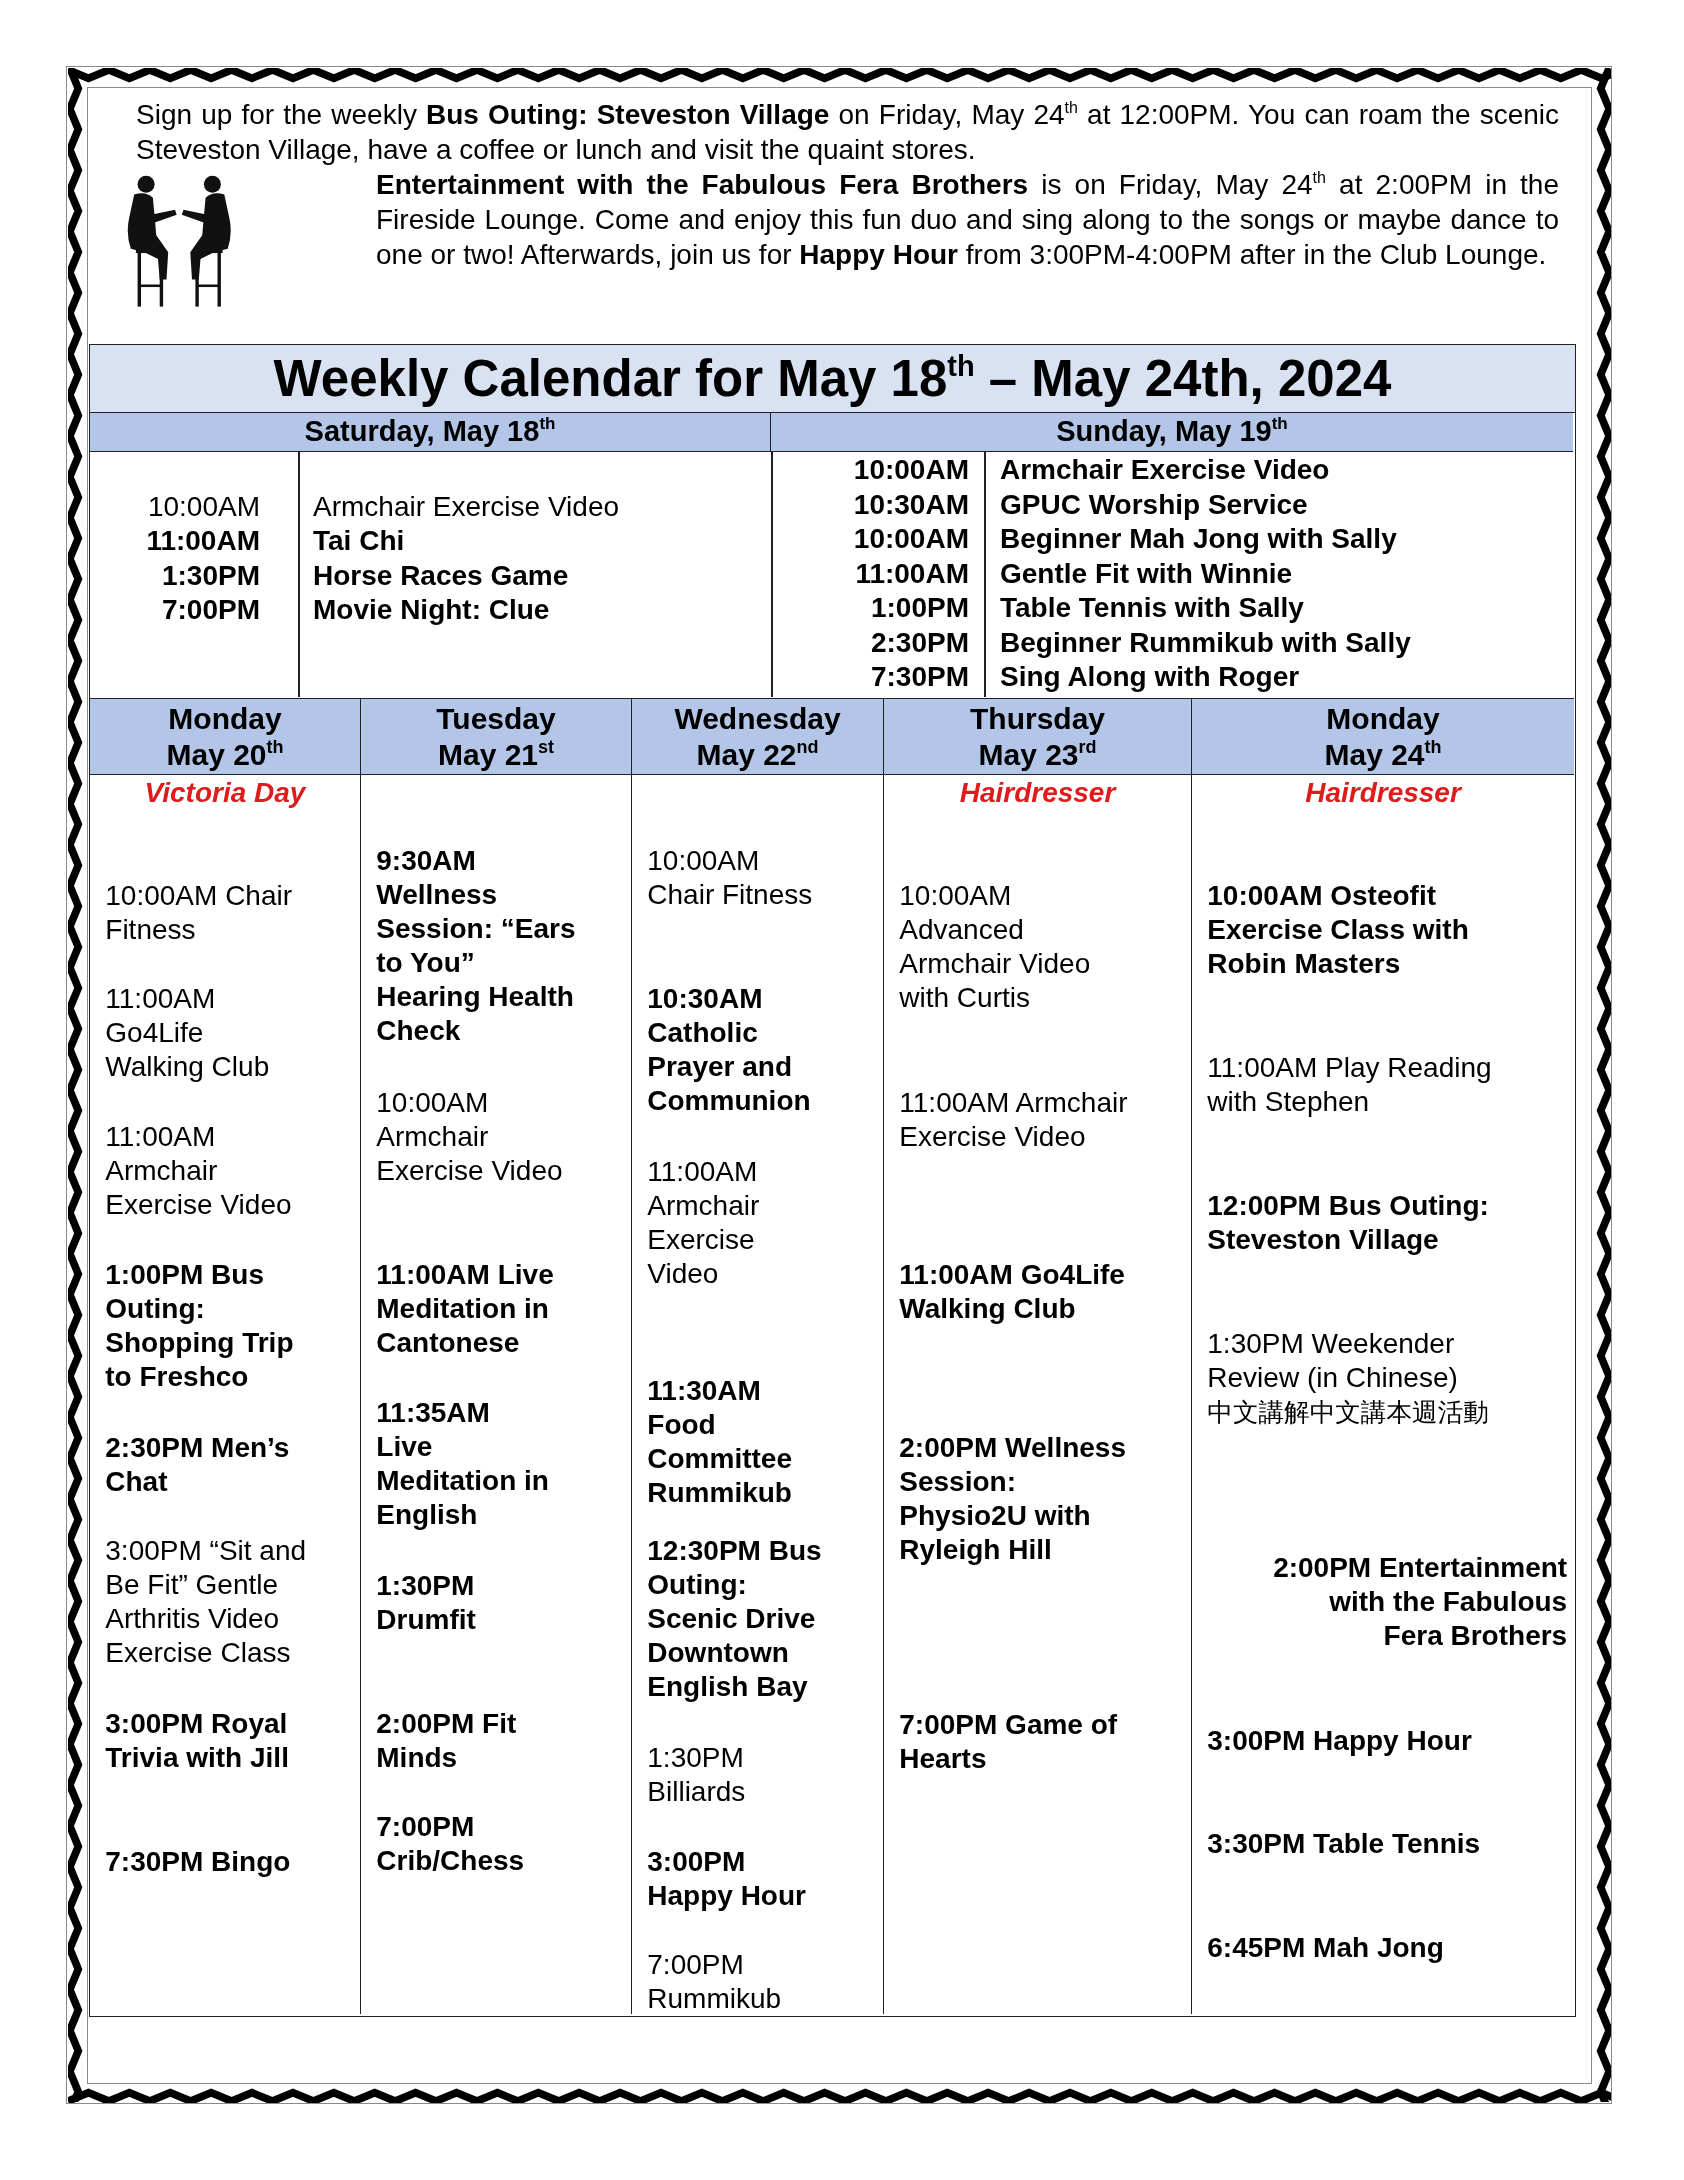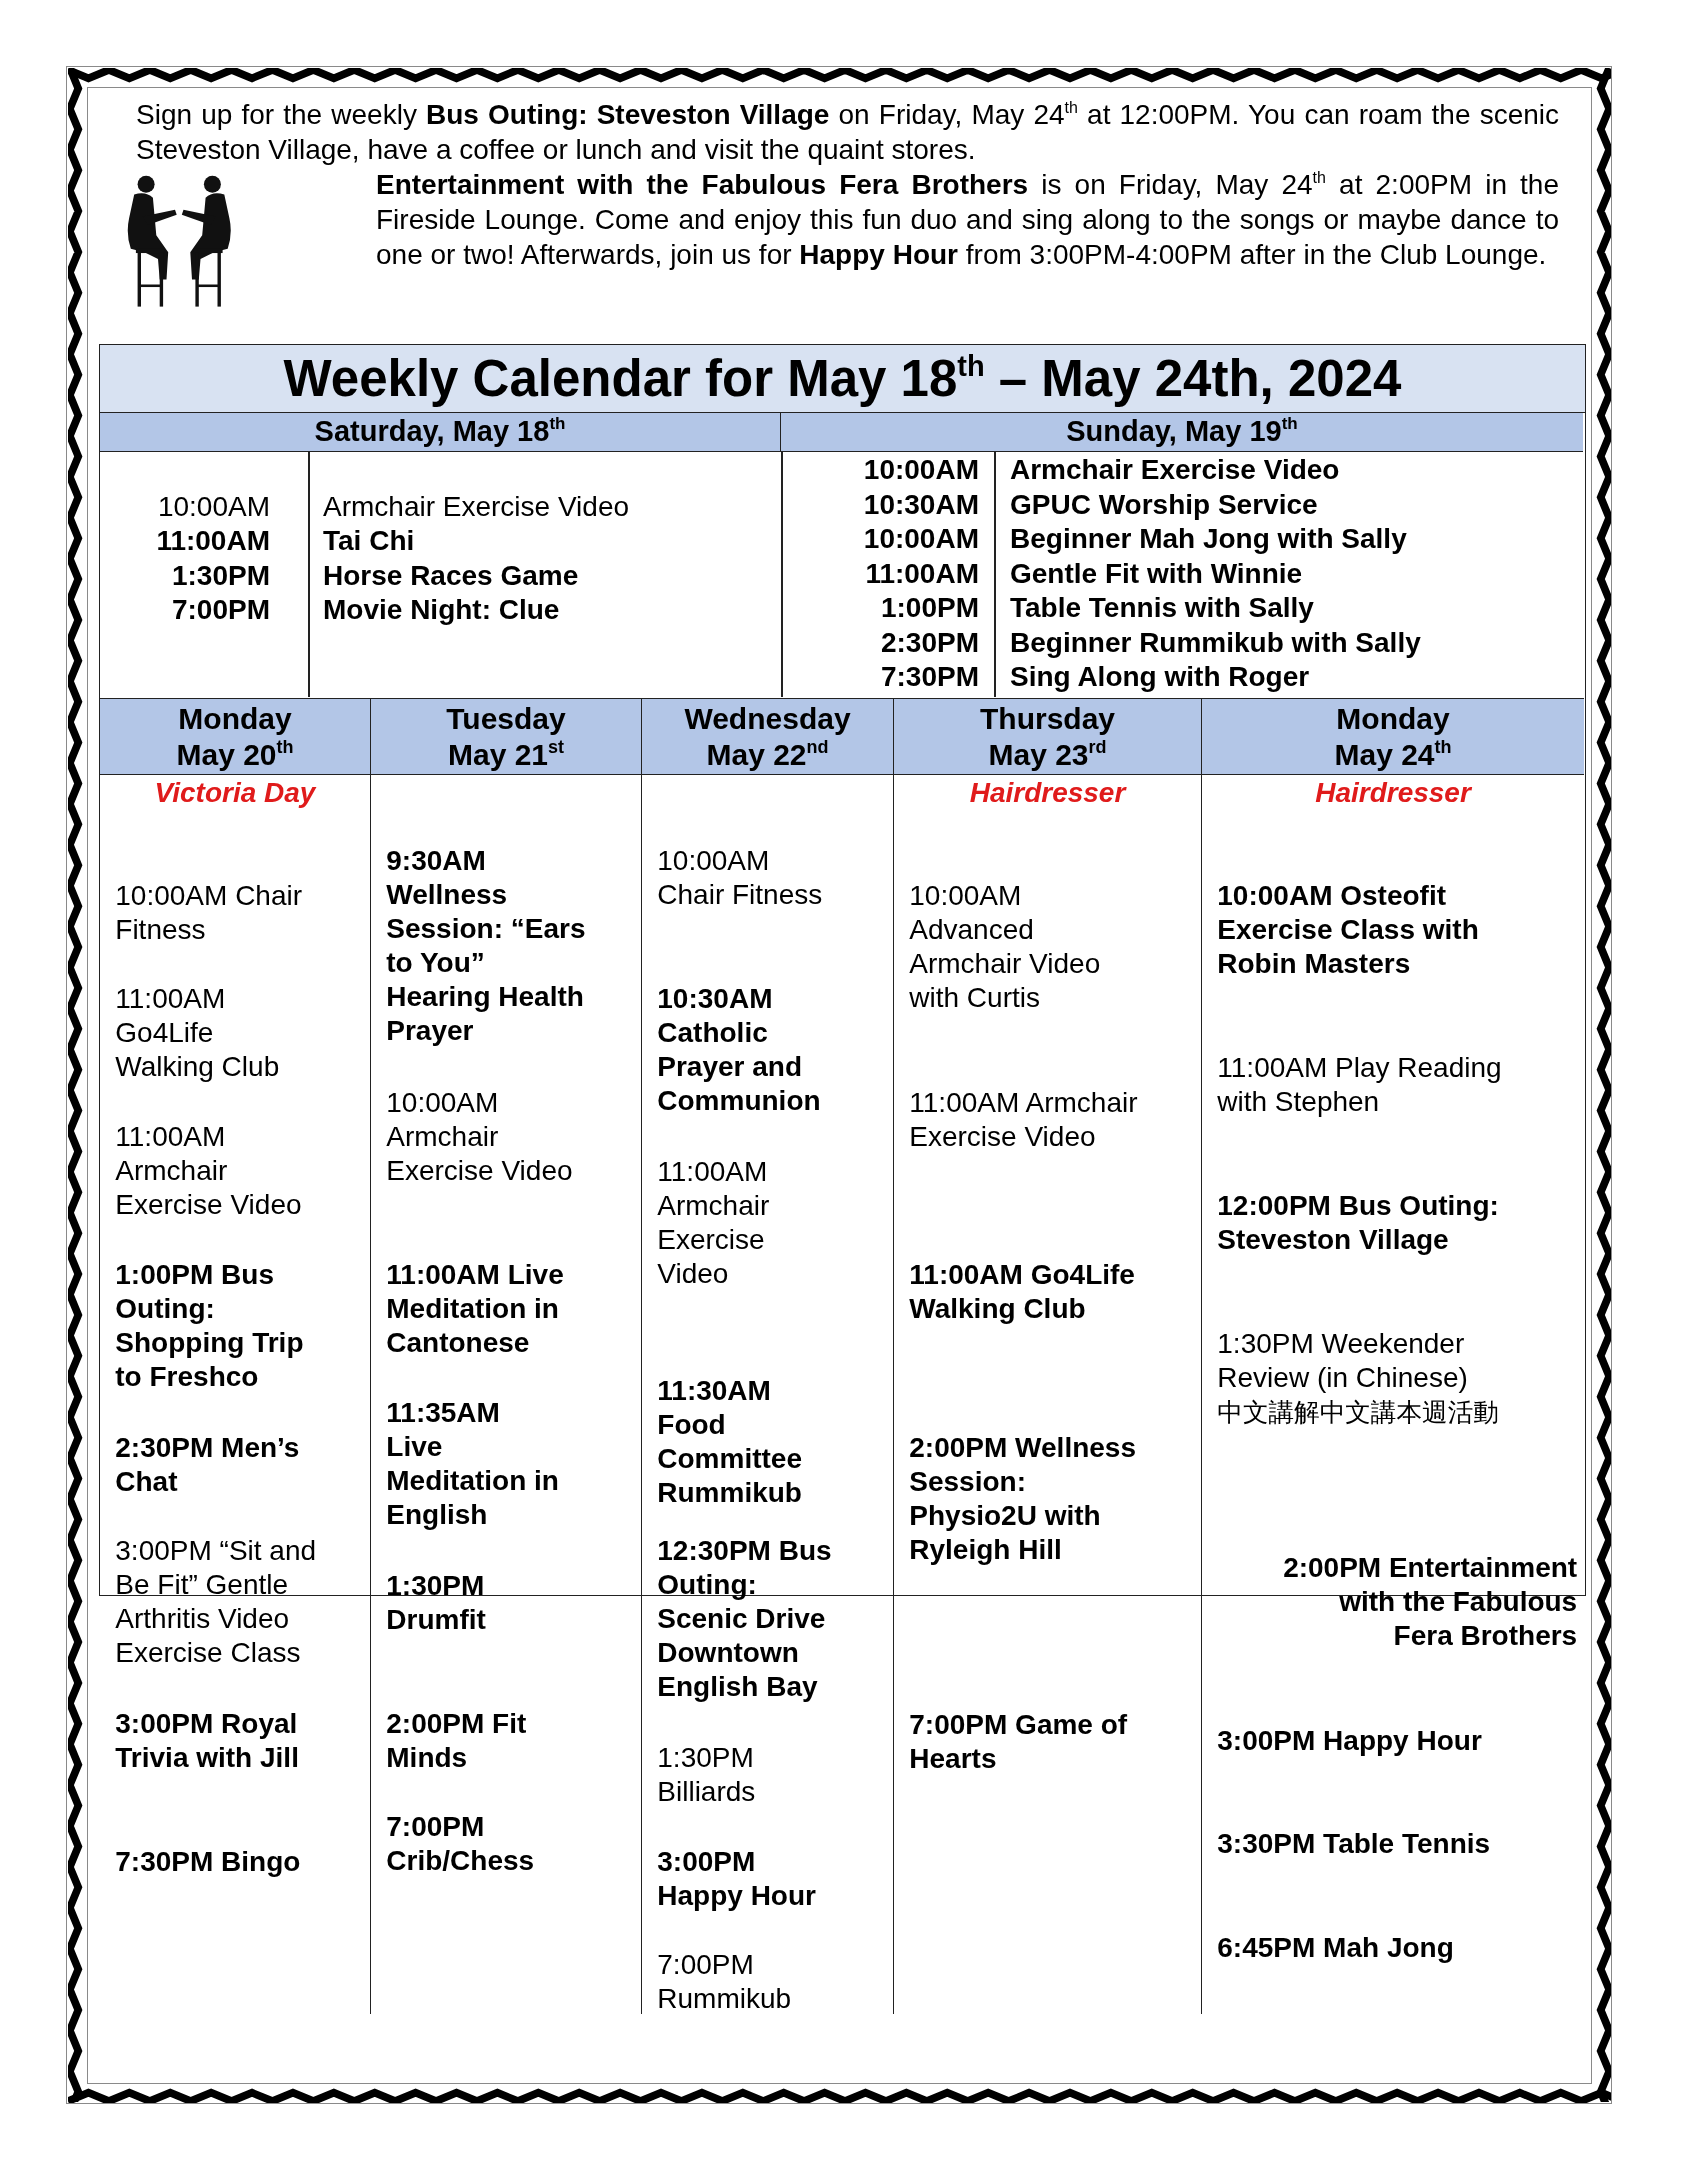--- a/index.html
+++ b/index.html
@@ -17,21 +17,21 @@
   
   .intro { position: absolute; left: 136px; top: 97px; width: 1423px; font-size: 28px;
            line-height: 35px; text-align: justify; }
   .intro p { margin: 0; }
   .intro b { font-weight: bold; margin-top: 32px; }
   .intro sup { font-size: 16px; line-height: 0; vertical-align: 11px; }
   .intro .p2 { margin-left: 240px; }
   .musicians { position: absolute; left: 124px; top: 174px; width: 119px; height: 153px; }
 
   
-  .cal { position: absolute; left: 99px; top: 344px; width: 1487px; height: 1252px;
+  .cal { position: absolute; left: 89px; top: 344px; width: 1487px; height: 1673px;
          border: 1.7px solid #222; box-sizing: border-box; }
   .title-band { position: absolute; left: 0; top: 0; width: 100%; height: 68px; background: #d8e2f2;
                 border-bottom: 1.7px solid #222; box-sizing: border-box; text-align: center;
                 font-weight: bold; font-size: 51px; line-height: 68px; }
   .title-band sup { font-size: 29px; line-height: 0; vertical-align: 20.4px; }
   .weekend-head { position: absolute; top: 68px; height: 39px; background: #b3c6e7;
                   border-bottom: 1.7px solid #222; box-sizing: border-box; text-align: center;
                   font-weight: bold; font-size: 29px; line-height: 37px; }
   .weekend-head sup { font-size: 17px; line-height: 0; vertical-align: 12px; }
   .wk-sat { left: 0; width: 681px; border-right: 1.7px solid #222; }
@@ -206,21 +206,21 @@
           <div>7:30PM Bingo</div>
         </div>
       </div>
       <div class="day-col" style="left: 271px; width: 271px; border-right: 1.7px solid rgb(34, 34, 34);">
         <div class="day-ev b" style="top: 70px;">
           <div>9:30AM</div>
           <div>Wellness</div>
           <div>Session: “Ears</div>
           <div>to You”</div>
           <div>Hearing Health</div>
-          <div>Prayer</div>
+          <div>Check</div>
         </div>
         <div class="day-ev" style="top: 312px;">
           <div>10:00AM</div>
           <div>Armchair</div>
           <div>Exercise Video</div>
         </div>
         <div class="day-ev b" style="top: 484px;">
           <div>11:00AM Live</div>
           <div>Meditation in</div>
           <div>Cantonese</div>

